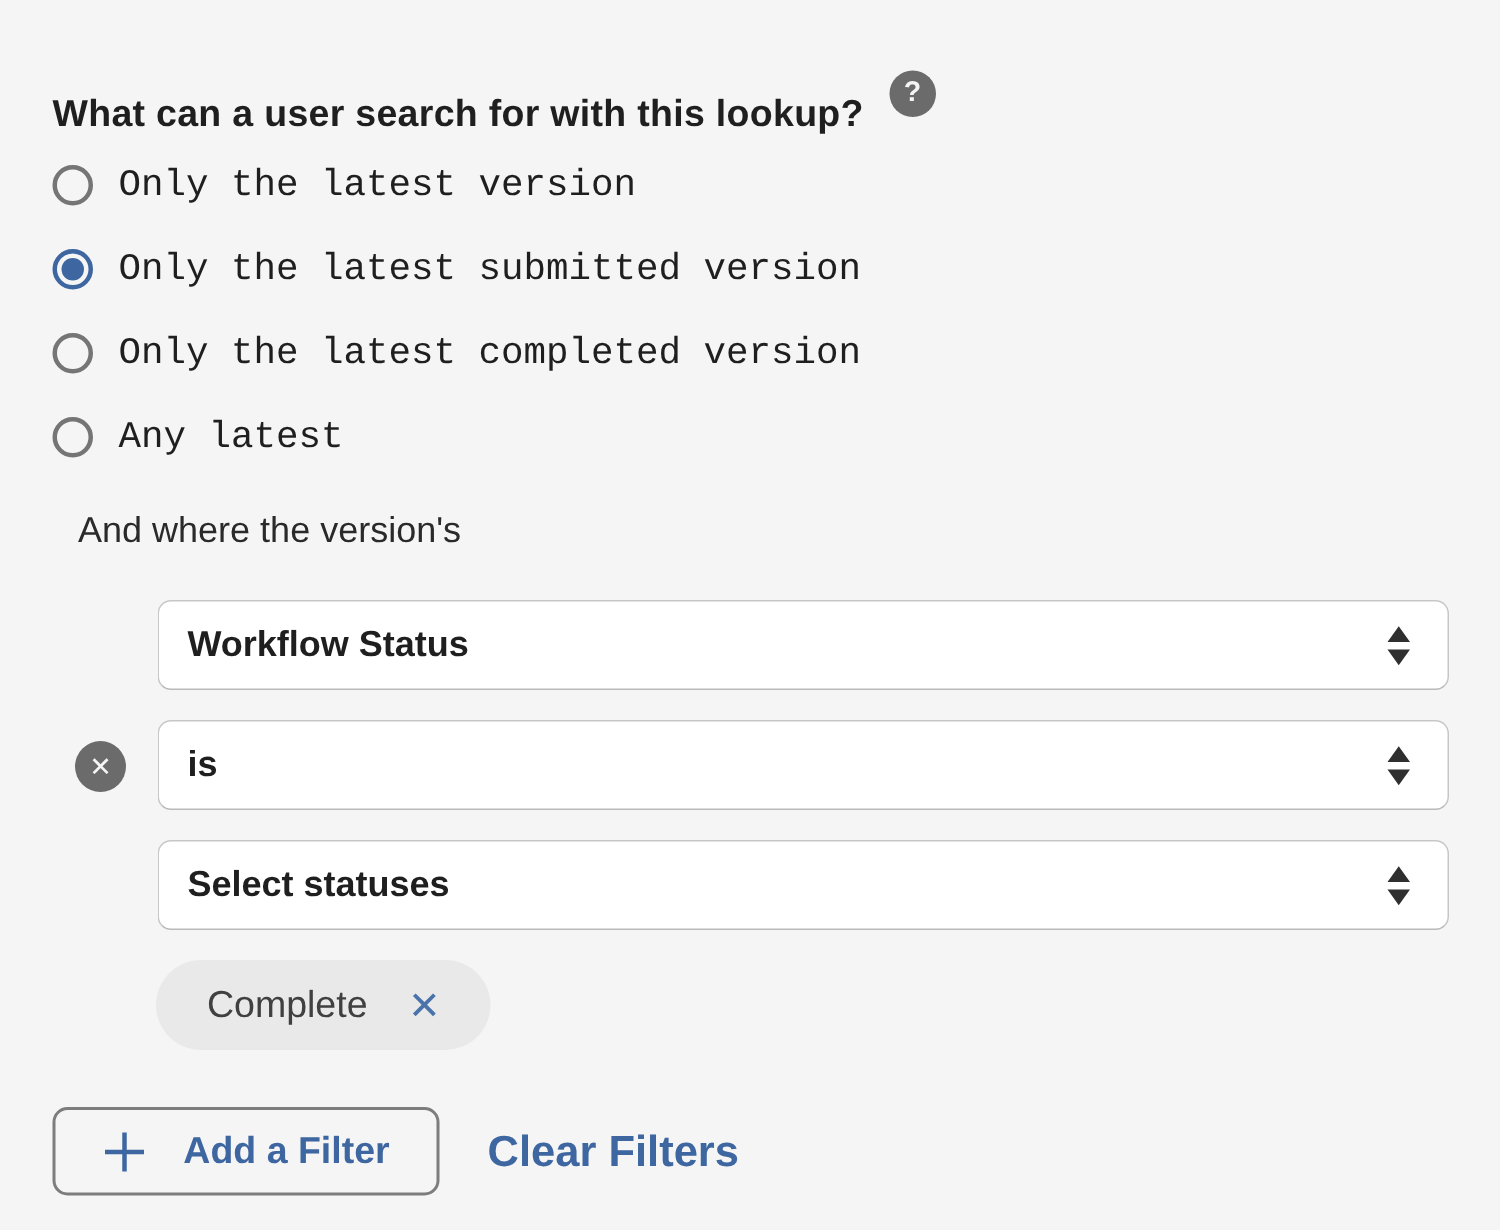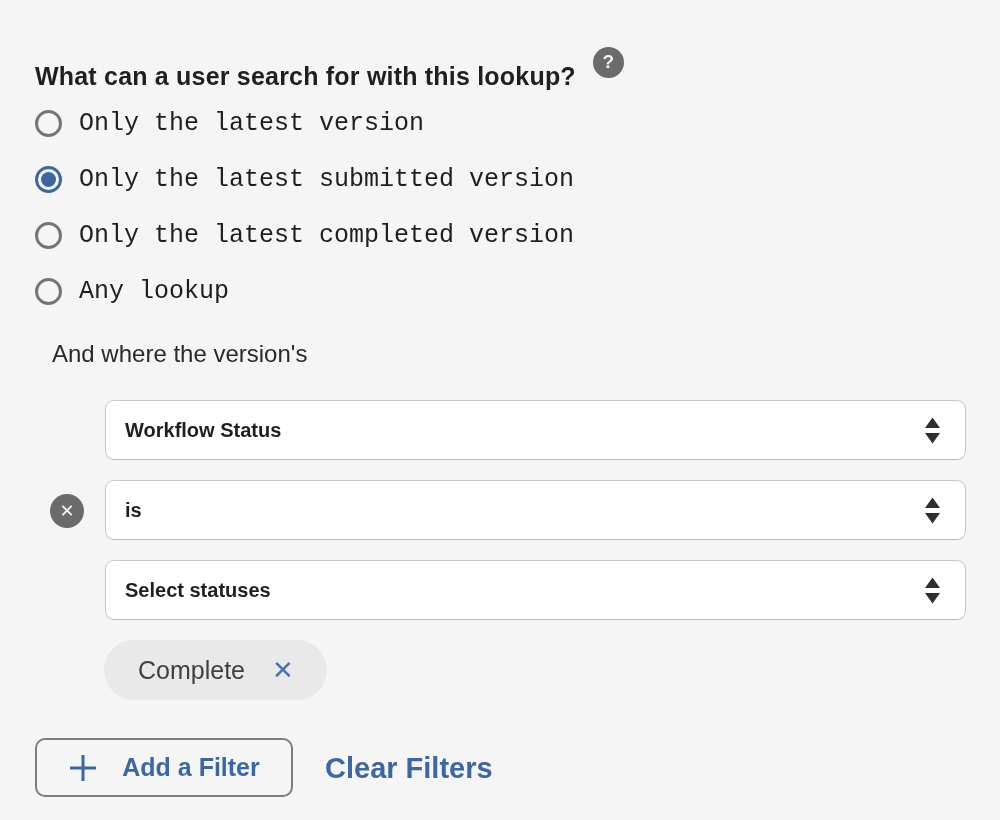--- a/index.html
+++ b/index.html
@@ -49,21 +49,21 @@
 
   
   .select-box {
     position: absolute; left: 105px; width: 861px; height: 60px;
     background: #fff;
     border: 1px solid #c7c7c7; border-bottom-color: #b9b9b9;
     border-radius: 9px;
     display: flex; align-items: center; justify-content: space-between;
     padding: 0 24px 0 19px; cursor: pointer;
   }
-  .select-value { font-size: 20px; font-weight: bold; color: #1f1f1f; }
+  .select-value { font-size: 24px; font-weight: bold; color: #1f1f1f; }
   .sorter { flex: 0 0 auto; display: block; }
 
   .remove-filter {
     position: absolute; left: 50px; top: 494px;
     width: 34px; height: 34px; border-radius: 50%;
     background: #6b6b6b; border: none; color: #f5f5f5;
     font-size: 18px; line-height: 1;
     display: flex; align-items: center; justify-content: center;
     cursor: pointer; font-family: inherit;
   }
@@ -116,21 +116,21 @@
     <div class="radio-row">
       <span class="radio checked"></span>
       <span class="radio-label">Only the latest submitted version</span>
     </div>
     <div class="radio-row">
       <span class="radio"></span>
       <span class="radio-label">Only the latest completed version</span>
     </div>
     <div class="radio-row">
       <span class="radio"></span>
-      <span class="radio-label">Any lookup</span>
+      <span class="radio-label">Any latest</span>
     </div>
   </div>
 
   <div class="filter-intro">And where the version's</div>
 
   <button class="remove-filter">
     <span>✕</span>
   </button>
 
   <div class="select-box" style="top:400px">

